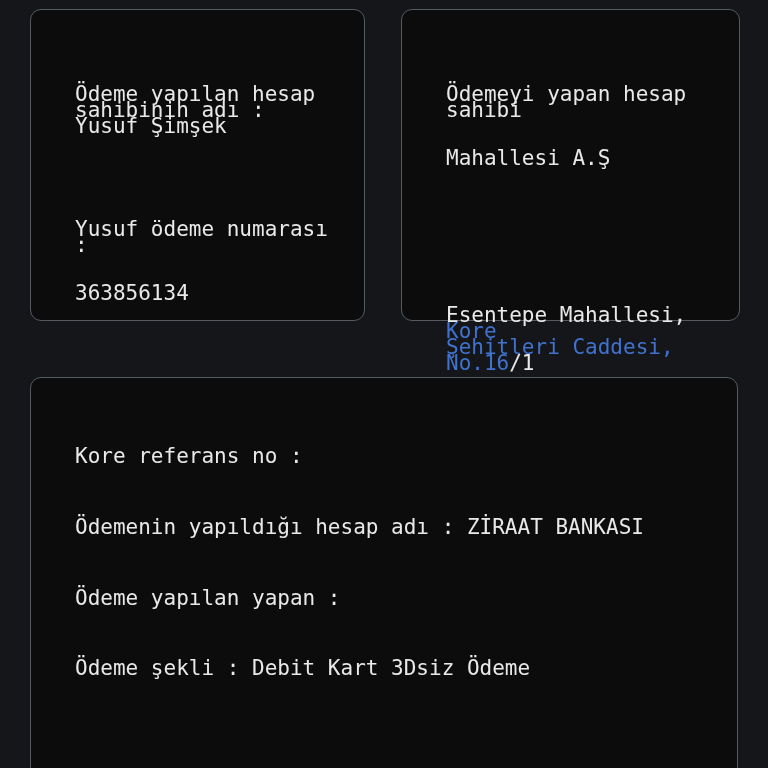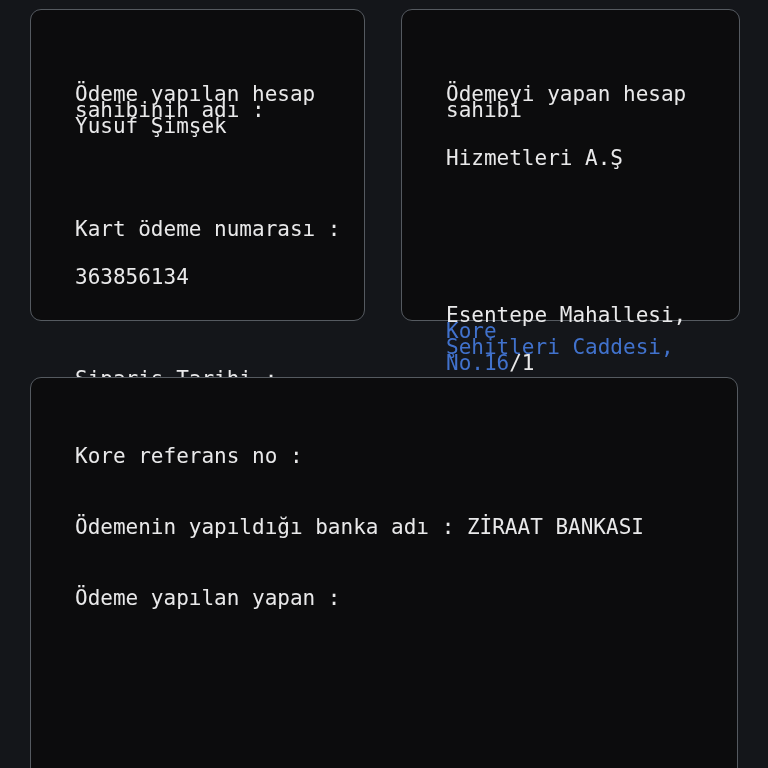--- a/index.html
+++ b/index.html
@@ -89,43 +89,44 @@
 <body>
 
 <div class="page">
 
   <div class="card" id="card-payee">
     <div class="card-body">
       <div class="blk">Ödeme yapılan hesap
 sahibinin adı :
 Yusuf Şimşek</div>
       <span class="gap"></span>
-      <div class="blk">Kart ödeme numarası :</div>
+      <div class="blk">Yusuf ödeme numarası :</div>
       <div class="blk">363856134</div>
       <span class="gap"></span>
       <div class="blk">Sipariş Tarihi : 12.01.2025</div>
       <div class="blk">00:01</div>
     </div>
   </div>
 
   <div class="card" id="card-payer">
     <div class="card-body">
       <div class="blk">Ödemeyi yapan hesap sahibi</div>
-      <div class="blk">Hizmetleri A.Ş</div>
+      <div class="blk">Mahallesi A.Ş</div>
       <span class="gap"></span>
       <span class="gap"></span>
       <div class="blk"><span>Esentepe Mahallesi, </span><a class="addr-link" href="#">Kore</a>
 <a class="addr-link" href="#">Şehitleri Caddesi, No.16</a><span>/1</span></div>
       <div class="blk">Zemin Kat 34394</div>
       <div class="blk">Zincirlikuyu/İstanbul</div>
     </div>
   </div>
 
   <div class="card" id="card-details">
     <div class="card-body">
       <div class="detail-line">Kore referans no :</div>
-      <div class="detail-line">Ödemenin yapıldığı banka adı : ZİRAAT BANKASI</div>
+      <div class="detail-line">Ödemenin yapıldığı hesap adı : ZİRAAT BANKASI</div>
       <div class="detail-line">Ödeme yapılan yapan :</div>
+      <div class="detail-line">Ödeme şekli : Debit Kart 3Dsiz Ödeme</div>
       
     </div>
   </div>
 
 </div>
 
 </body></html>

